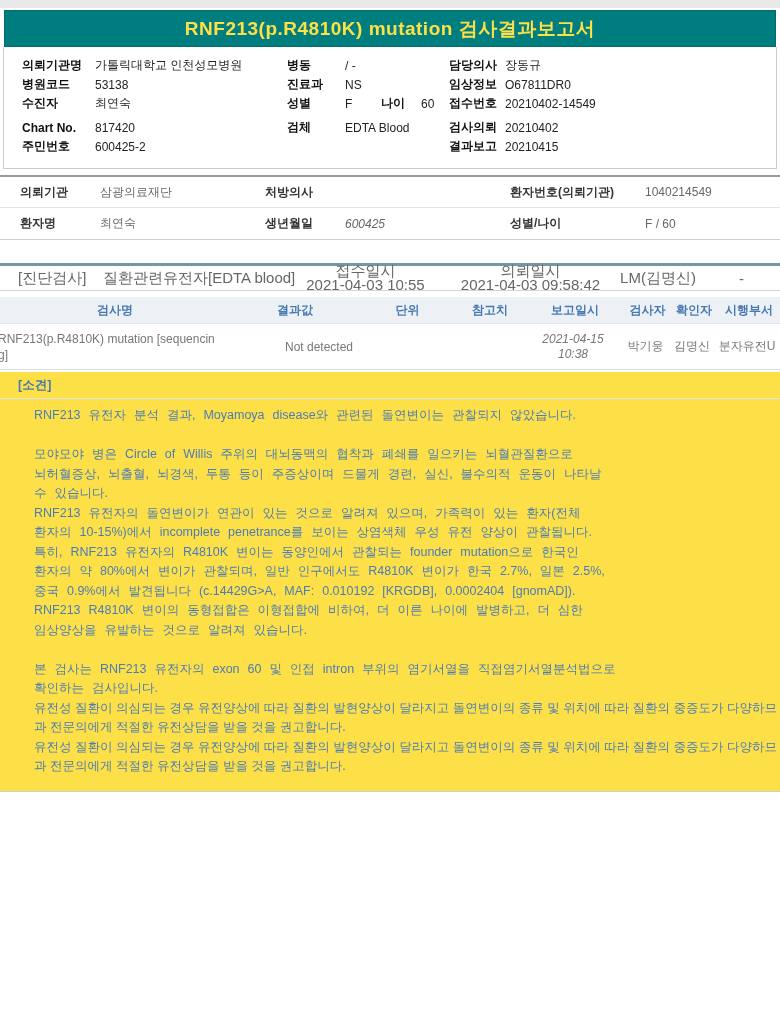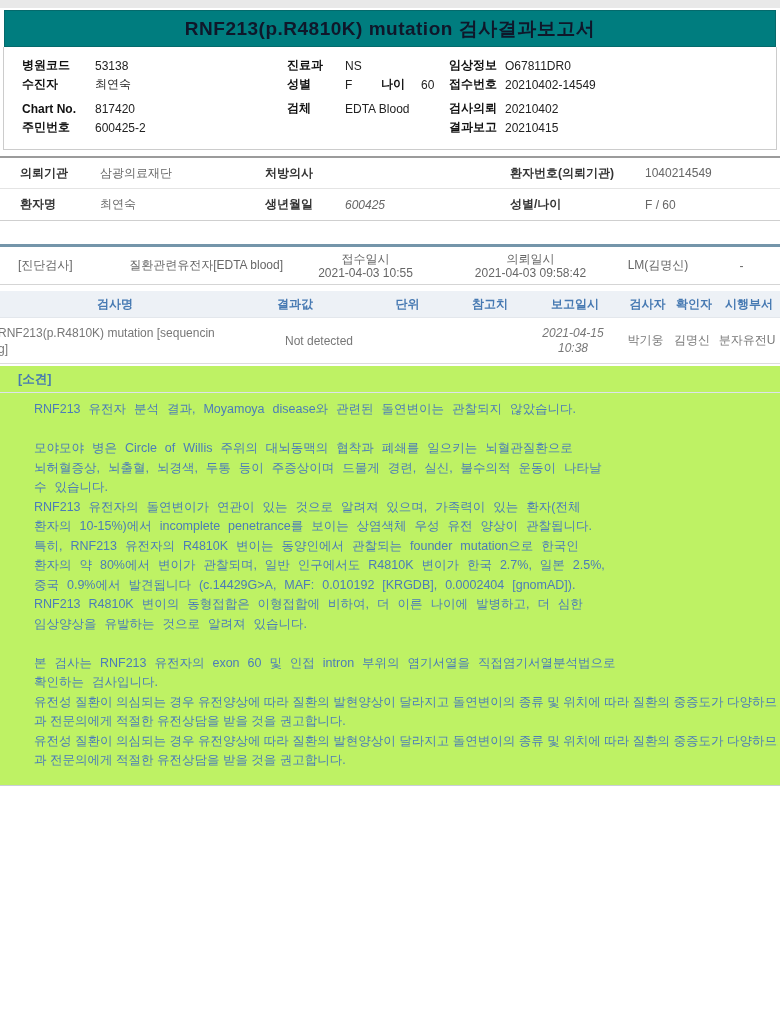--- a/index.html
+++ b/index.html
@@ -3,21 +3,21 @@
 <meta charset="utf-8">
 <style>
   * { margin:0; padding:0; box-sizing:border-box; }
   body { background:#fff; font-family:"Liberation Sans","DejaVu Sans",sans-serif; }
   .page { width:780px; height:1022px; background:#fff; overflow:hidden; position:relative; }
 
   .top-strip { height:8px; background:#e9e9e9; }
 
   .title-bar { margin:2px 4px 0 4px; height:37px; background:#007d7f; border:1px solid #056a6c;
                display:flex; align-items:center; justify-content:center; }
-  .title-bar span { color:#0f172a; font-weight:bold; font-size:19px; letter-spacing:0.5px; }
+  .title-bar span { color:#fde047; font-weight:bold; font-size:19px; letter-spacing:0.5px; }
 
   
   .info-box { margin:0 3px; border-left:1px solid #cccccc; border-right:1px solid #cccccc;
               border-bottom:1px solid #cccccc; padding:9px 0 12px 0; font-size:12px; }
   .ib-row { display:flex; height:19px; align-items:center; }
   .ib-row.gap { margin-top:5px; }
   .lbl { font-weight:bold; color:#111; white-space:nowrap; }
   .val { color:#222; white-space:nowrap; }
   .c1l { width:73px; margin-left:18px; }
   .c1v { width:192px; }
@@ -35,60 +35,68 @@
   .rt-v { color:#666; white-space:nowrap; }
   .rt-c1l { width:80px; margin-left:20px; }
   .rt-c1v { width:165px; }
   .rt-c2l { width:80px; }
   .rt-c2v { width:165px;font-style:italic; }
   .rt-c3l { width:135px; }
   .rt-c3v { flex:1; }
 
   
   .exam-band { margin-top:23px; border-top:3px solid #7495aa; border-bottom:1px solid #d5d5d5;
-               height:41px; display:flex; align-items:center; font-size:12px; color:#666; }
+               height:28px; display:flex; align-items:center; font-size:15px; color:#666; }
   .eb-cat  { width:85px; margin-left:18px; }
   .eb-name { width:180px; white-space:nowrap;text-align:right; }
   .eb-block{ width:165px; text-align:center; line-height:14px; }
   .eb-lm   { width:90px; text-align:center; }
   .eb-dash { flex:1; text-align:center; }
 
   
   .res-head { margin-top:6px; height:27px; background:#edf1f6; display:flex; align-items:center;
               border-bottom:1px solid #e3e7ec; font-size:12px; font-weight:bold; color:#4679b2; }
   .res-head span { text-align:center; }
   .col0{width:230px;} .col1{width:130px;} .col2{width:95px;} .col3{width:70px;}
   .col4{width:100px;} .col5{width:45px;} .col6{width:48px;} .col7{width:62px;}
   .res-row { min-height:46px; display:flex; align-items:center; border-bottom:1px solid #dddddd;
              font-size:12px; color:#777; }
   .res-name { width:230px; margin-left:-2px; line-height:16px; padding:2px 6px 2px 0; word-break:break-all; }
   .res-result { width:130px; text-align:left; padding-left:57px; }
   .res-date { width:100px; text-align:center; line-height:15px;font-style:italic; }
   .res-cell { text-align:center; white-space:nowrap; }
 
   
-  .opinion { margin-top:2px; background:#bef264; border-bottom:1px solid #c9cfd8; padding-bottom:14px; }
+  .opinion { margin-top:2px; background:#fde047; border-bottom:1px solid #c9cfd8; padding-bottom:14px; }
   .op-label { padding:5px 0 4px 18px; border-bottom:1px solid #dde3ec;
               color:#4679b2; font-weight:bold; font-size:12.5px; }
   .op-lines { padding:7px 2px 0 18px; color:#4c7cb8; font-size:12.5px; line-height:19.5px;margin-left:16px; }
   .op-line { min-height:19.5px; white-space:nowrap; overflow:hidden; }
   .wide { word-spacing:4.5px; }
 </style>
 </head>
 <body>
 
 <div class="page">
 
   <div class="top-strip"></div>
 
   <div class="title-bar">
     <span>RNF213(p.R4810K) mutation 검사결과보고서</span>
   </div>
 
   <div class="info-box">
+    <div class="ib-row">
+      <span class="lbl c1l">의뢰기관명</span>
+      <span class="val c1v">가톨릭대학교 인천성모병원</span>
+      <span class="lbl c2l">병동</span>
+      <span class="val c2v">/ -</span>
+      <span class="lbl c3l">담당의사</span>
+      <span class="val c3v">장동규</span>
+    </div>
     <div class="ib-row">
       <span class="lbl c1l">병원코드</span>
       <span class="val c1v">53138</span>
       <span class="lbl c2l">진료과</span>
       <span class="val c2v">NS</span>
       <span class="lbl c3l">임상정보</span>
       <span class="val c3v">O67811DR0</span>
     </div>
     <div class="ib-row">
       <span class="lbl c1l">수진자</span>

